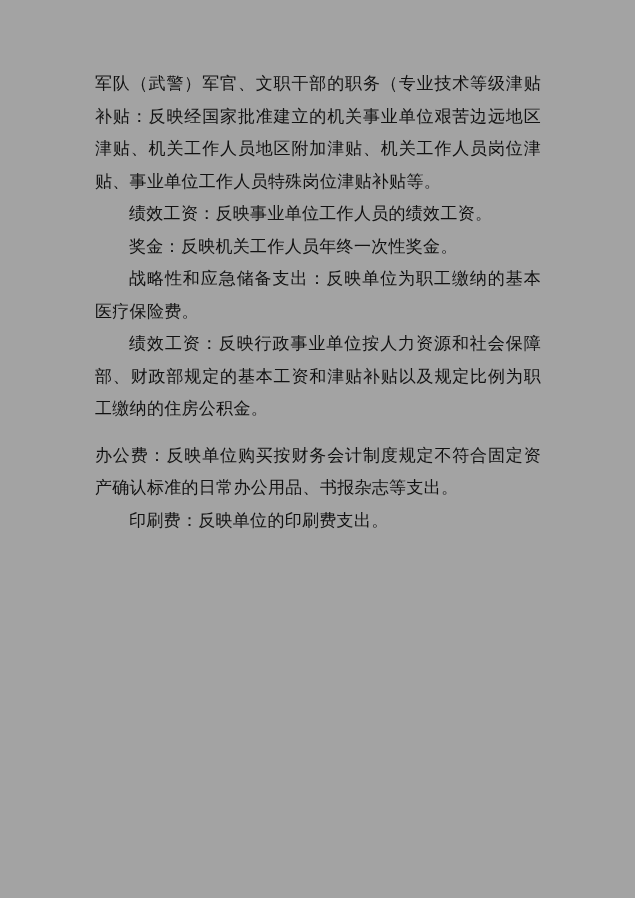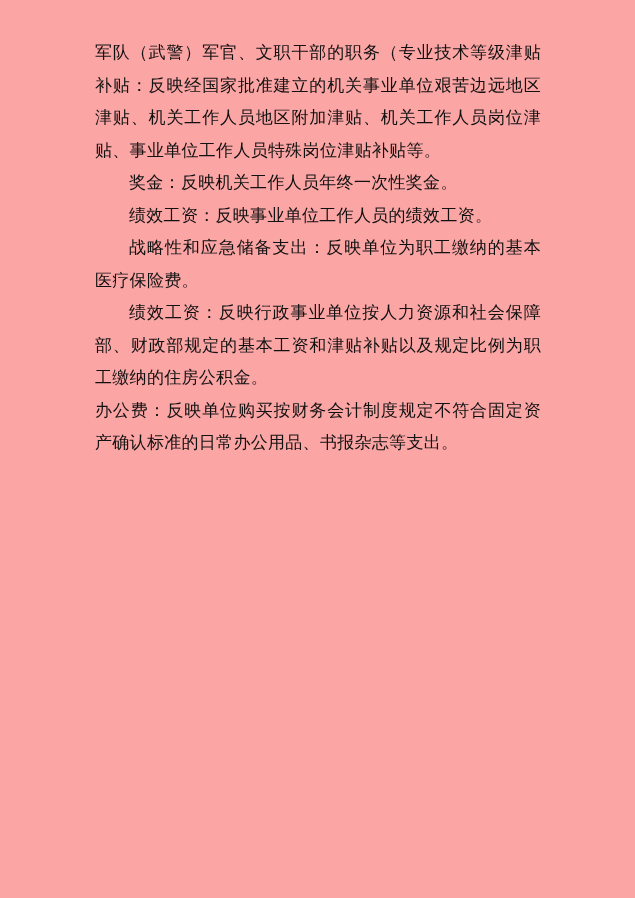--- a/index.html
+++ b/index.html
@@ -4,51 +4,52 @@
 <style>
   html, body {
     margin: 0;
     padding: 0;
     background: #ffffff;
   }
   .page {
     position: relative;
     width: 635px;
     height: 898px;
-    background: #fca5a5;
+    background: #a3a3a3;
     box-sizing: border-box;
-    padding: 37px 94px 0 95px;
+    padding: 68px 94px 0 95px;
     overflow: hidden;
     font-family: "Liberation Serif", "DejaVu Serif", serif;
     color: #111111;
   }
   .doc-body {
     width: 446px;
   }
   .para {
     margin: 0;
     font-size: 17px;
     line-height: 32.5px;
     text-align: justify;
     text-align-last: left;
     letter-spacing: 0.3px;
     word-break: break-all;
   }
   .para.indent {
     text-indent: 2em;
   }
   .para.gap-before {
-    margin-top: 0;
+    margin-top: 14px;
   }
 </style>
 </head>
 <body>
 
 <div class="page">
   <div class="doc-body" id="doc-body">
       <p class="para">军队（武警）军官、文职干部的职务（专业技术等级津贴补贴：反映经国家批准建立的机关事业单位艰苦边远地区津贴、机关工作人员地区附加津贴、机关工作人员岗位津贴、事业单位工作人员特殊岗位津贴补贴等。</p>
+      <p class="para indent">绩效工资：反映事业单位工作人员的绩效工资。</p>
       <p class="para indent">奖金：反映机关工作人员年终一次性奖金。</p>
-      <p class="para indent">绩效工资：反映事业单位工作人员的绩效工资。</p>
       <p class="para indent">战略性和应急储备支出：反映单位为职工缴纳的基本医疗保险费。</p>
       <p class="para indent">绩效工资：反映行政事业单位按人力资源和社会保障部、财政部规定的基本工资和津贴补贴以及规定比例为职工缴纳的住房公积金。</p>
       <p class="para gap-before">办公费：反映单位购买按财务会计制度规定不符合固定资产确认标准的日常办公用品、书报杂志等支出。</p>
+      <p class="para indent">印刷费：反映单位的印刷费支出。</p>
     </div>
 </div>
 
 </body></html>

